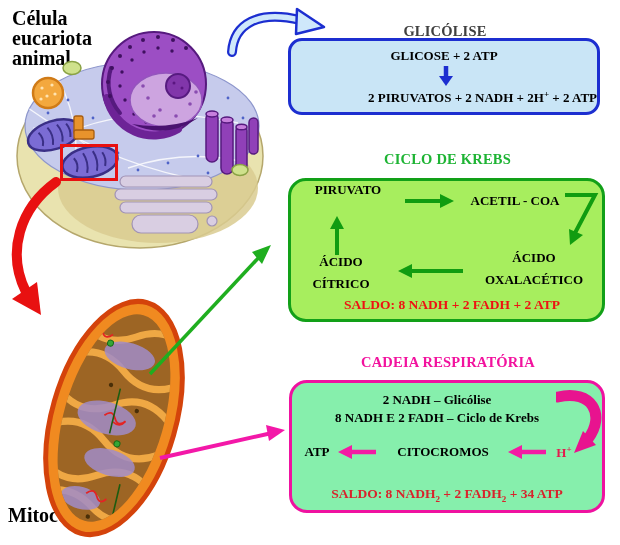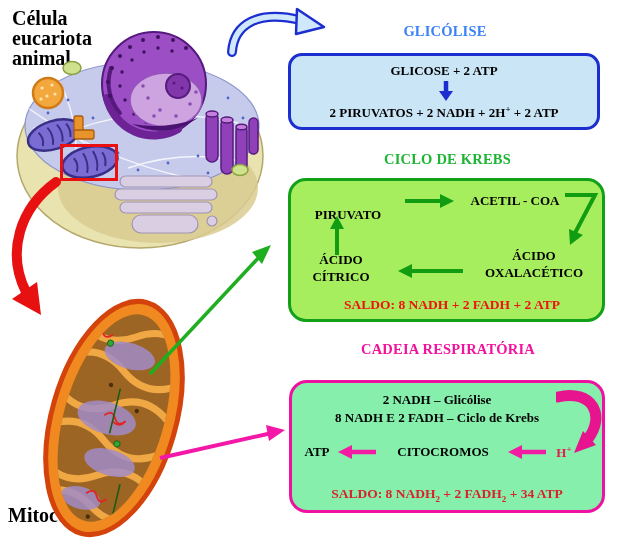--- a/index.html
+++ b/index.html
@@ -3,30 +3,30 @@
 <meta charset="utf-8">
 <style>
   html,body{margin:0;padding:0;background:#fff;}
   .canvas{position:relative;width:620px;height:545px;background:#fff;overflow:hidden;
           font-family:"Liberation Serif",serif;}
   .canvas *{box-sizing:border-box;}
   .abs{position:absolute;}
   .lbl{position:absolute;font-weight:bold;color:#000;font-size:20px;line-height:20px;}
   .box-title{position:absolute;font-weight:bold;font-size:14.5px;text-align:center;letter-spacing:.2px;}
   .pbox{position:absolute;border-style:solid;border-width:3px;}
-  .g-box{left:288px;top:53px;width:312px;height:77px;border-color:#1c2ed0;background:#c9e5f6;border-radius:14px;}
+  .g-box{left:288px;top:38px;width:312px;height:77px;border-color:#1c2ed0;background:#c9e5f6;border-radius:14px;}
   .k-box{left:288px;top:178px;width:317px;height:144px;border-color:#12a018;background:#a7ee5e;border-radius:18px;}
   .r-box{left:289px;top:380px;width:316px;height:133px;border-color:#ef12a0;background:#86efac;border-radius:18px;}
   .t{position:absolute;font-weight:bold;color:#000;font-size:13px;text-align:center;white-space:nowrap;}
-  .t-wrap{position:absolute;font-weight:bold;color:#000;font-size:13px;text-align:center;line-height:17px;}
+  .t-wrap{position:absolute;font-weight:bold;color:#000;font-size:13px;text-align:center;line-height:22px;}
   .saldo-k{position:absolute;left:0;right:0;text-align:center;font-weight:bold;font-size:13.5px;color:#ee1212;padding-left:11px;}
   .saldo-r{position:absolute;left:0;right:0;text-align:center;font-weight:bold;font-size:13.5px;color:#d8232c;}
   .sup{vertical-align:super;font-size:9px;font-weight:bold;}
   .sub{vertical-align:sub;font-size:9px;font-weight:bold;}
-  .title-g{color:#3b82f6;}
+  .title-g{color:#404040;}
   .title-k{color:#1eb434;}
   .title-r{color:#f2129e;}
   .h-ion{color:#e31b4e;}
   svg{display:block;}
   .overlay{position:absolute;left:0;top:0;pointer-events:none;z-index:6;}
   .redrect{position:absolute;left:60px;top:144px;width:58px;height:37px;border:3.5px solid #e81010;z-index:2;}
   .illus{position:absolute;z-index:1;}
   .boxlayer{z-index:3;}
 </style>
 </head>
@@ -230,28 +230,28 @@
   <div class="lbl" style="left:12px;top:8px;width:128px;">Célula eucariota animal</div>
   <div class="lbl" style="left:8px;top:505px;">Mitocôndria</div>
 
   <div class="box-title title-g boxlayer abs" style="left:290px;top:23px;width:310px;">GLICÓLISE</div>
   <div class="pbox g-box boxlayer">
     <div class="t" style="left:0;right:0;top:7px;">GLICOSE + 2 ATP</div>
     <svg class="abs" style="left:146px;top:24px;" width="18" height="22" viewBox="0 0 18 22">
       <line x1="9" y1="1" x2="9" y2="13" stroke="#1c2ed0" stroke-width="4.5"></line>
       <polygon points="2,11 9,21 16,11" fill="#1c2ed0"></polygon>
     </svg>
-    <div class="t" style="left:0;right:0;top:48px;">
+    <div class="t" style="left:0;right:0;top:48px;text-align:right;">
       <span>2 PIRUVATOS + 2 NADH + 2H</span><span class="sup">+</span><span> + 2 ATP</span>
     </div>
   </div>
 
   <div class="box-title title-k boxlayer abs" style="left:290px;top:151px;width:315px;">CICLO DE KREBS</div>
   <div class="pbox k-box boxlayer">
-    <div class="t" style="left:12px;top:26px;width:90px;">PIRUVATO</div>
+    <div class="t" style="left:12px;top:1px;width:90px;">PIRUVATO</div>
     <svg class="abs" style="left:112px;top:13px;" width="52" height="14" viewBox="0 0 52 14">
       <line x1="2" y1="7" x2="38" y2="7" stroke="#119c11" stroke-width="4"></line>
       <polygon points="37,0 51,7 37,14" fill="#119c11"></polygon>
     </svg>
     <div class="t" style="left:168px;top:12px;width:112px;">ACETIL - COA</div>
     <svg class="abs" style="left:270px;top:8px;" width="42" height="58" viewBox="0 0 42 58">
       <polyline points="4,6 34,6 14,44" fill="none" stroke="#119c11" stroke-width="4"></polyline>
       <polygon points="9,56 8,40 22,46" fill="#119c11"></polygon>
     </svg>
     <svg class="abs" style="left:38px;top:34px;" width="16" height="42" viewBox="0 0 16 42">
@@ -260,21 +260,21 @@
     </svg>
     <div class="t-wrap" style="left:8px;top:70px;width:84px;">ÁCIDO CÍTRICO</div>
     <svg class="abs" style="left:104px;top:83px;" width="70" height="14" viewBox="0 0 70 14">
       <line x1="68" y1="7" x2="16" y2="7" stroke="#119c11" stroke-width="4"></line>
       <polygon points="17,0 3,7 17,14" fill="#119c11"></polygon>
     </svg>
     <div class="t-wrap" style="left:180px;top:66px;width:126px;">ÁCIDO OXALACÉTICO</div>
     <div class="saldo-k" style="top:116px;">SALDO: 8 NADH + 2 FADH +  2 ATP</div>
   </div>
 
-  <div class="box-title title-r boxlayer abs" style="left:290px;top:341px;width:316px;">CADEIA RESPIRATÓRIA</div>
+  <div class="box-title title-r boxlayer abs" style="left:290px;top:354px;width:316px;">CADEIA RESPIRATÓRIA</div>
   <div class="pbox r-box boxlayer">
     <div class="t" style="left:10px;top:9px;width:270px;">2 NADH – Glicólise</div>
     <div class="t" style="left:10px;top:27px;width:270px;">8 NADH E 2 FADH – Ciclo de Krebs</div>
     <svg class="abs" style="left:264px;top:4px;" width="52" height="72" viewBox="0 0 52 72">
       <path d="M 2 10 C 36 2, 50 28, 32 52" stroke="#e8138f" stroke-width="11" fill="none" stroke-linecap="round"></path>
       <polygon points="18,66 40,58 27,44" fill="#e8138f"></polygon>
     </svg>
     <div class="t" style="left:4px;top:61px;width:42px;">ATP</div>
     <svg class="abs" style="left:44px;top:62px;" width="42" height="14" viewBox="0 0 42 14">
       <line x1="40" y1="7" x2="14" y2="7" stroke="#f41aa4" stroke-width="4.5"></line>

